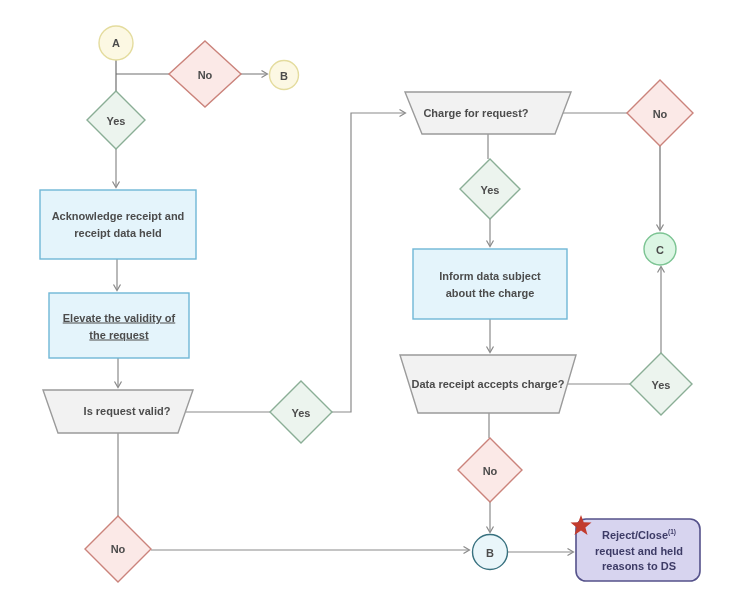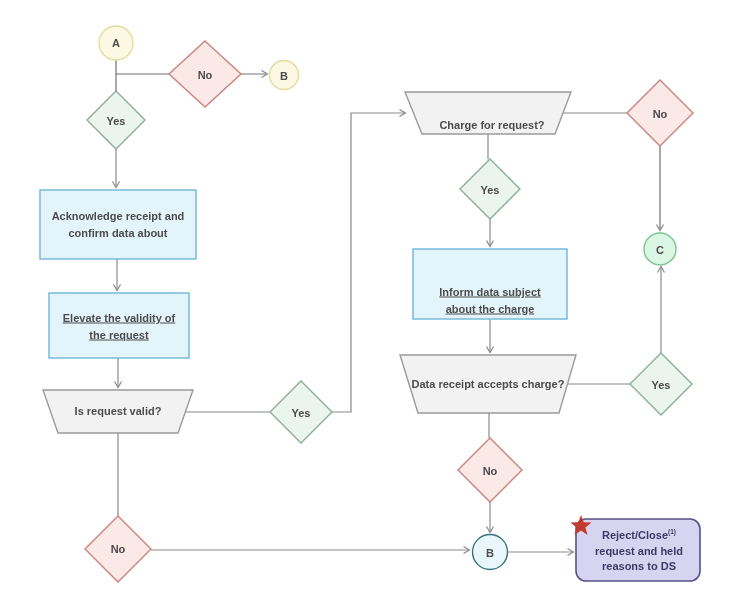--- a/index.html
+++ b/index.html
@@ -86,28 +86,28 @@
       <rect class="shape-purple" x="576" y="519" width="124" height="62" rx="10"></rect>
       <polygon class="star" points="581,515 583.7,522.3 591.5,522.6 585.4,527.4 587.5,534.9 581,530.6 574.5,534.9 576.6,527.4 570.5,522.6 578.3,522.3"></polygon>
     </g>
   </svg>
 
   <div class="layer">
     <div class="lbl" style="left:116px; top:43px;">A</div>
     <div class="lbl" style="left:205px; top:75px;">No</div>
     <div class="lbl" style="left:284px; top:76px;">B</div>
     <div class="lbl" style="left:116px; top:121px;">Yes</div>
-    <div class="lbl" style="left:118px; top:224px; width:150px;">Acknowledge receipt and confirm data about</div>
+    <div class="lbl" style="left:118px; top:224px; width:150px;">Acknowledge receipt and receipt data held</div>
     <div class="lbl" style="left:119px; top:326px; width:120px;text-decoration:underline;">Elevate the validity of the request</div>
-    <div class="lbl" style="left:118px; top:411px; width:150px;text-align:center;">Is request valid?</div>
+    <div class="lbl" style="left:127px; top:411px; width:150px;text-align:center;">Is request valid?</div>
     <div class="lbl" style="left:301px; top:413px;">Yes</div>
-    <div class="lbl" style="left:492px; top:113px; width:170px;margin-top:12px;">Charge for request?</div>
+    <div class="lbl" style="left:476px; top:113px; width:170px;">Charge for request?</div>
     <div class="lbl" style="left:660px; top:114px;">No</div>
     <div class="lbl" style="left:490px; top:190px;">Yes</div>
-    <div class="lbl" style="left:490px; top:300px; width:130px;text-decoration:underline;">Inform data subject about the charge</div>
+    <div class="lbl" style="left:490px; top:284px; width:130px;">Inform data subject about the charge</div>
     <div class="lbl" style="left:660px; top:250px;">C</div>
     <div class="lbl" style="left:488px; top:384px; width:160px;">Data receipt accepts charge?</div>
     <div class="lbl" style="left:661px; top:385px;">Yes</div>
     <div class="lbl" style="left:490px; top:471px;">No</div>
     <div class="lbl" style="left:118px; top:549px;">No</div>
     <div class="lbl" style="left:490px; top:553px;">B</div>
     <div class="lbl lbl-reject" style="left:639px; top:551px; width:114px;"><span>Reject/Close</span><sup>(1)</sup><span> request and held reasons to DS</span></div>
   </div>
 
 </div>

